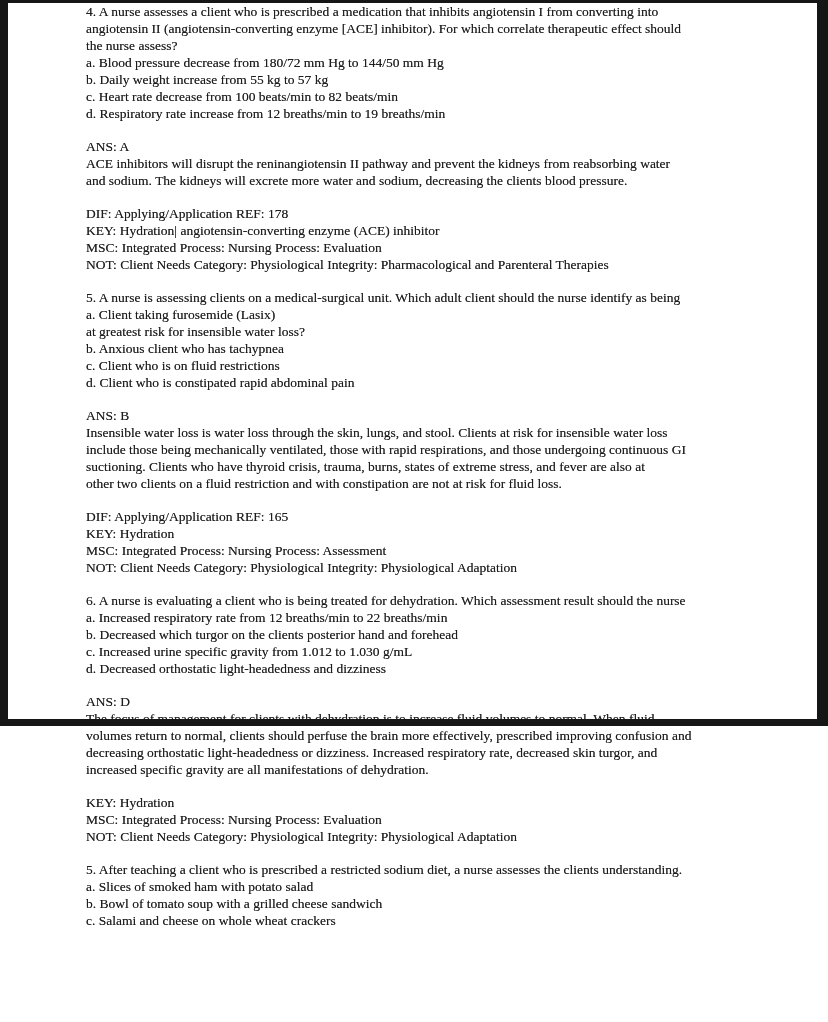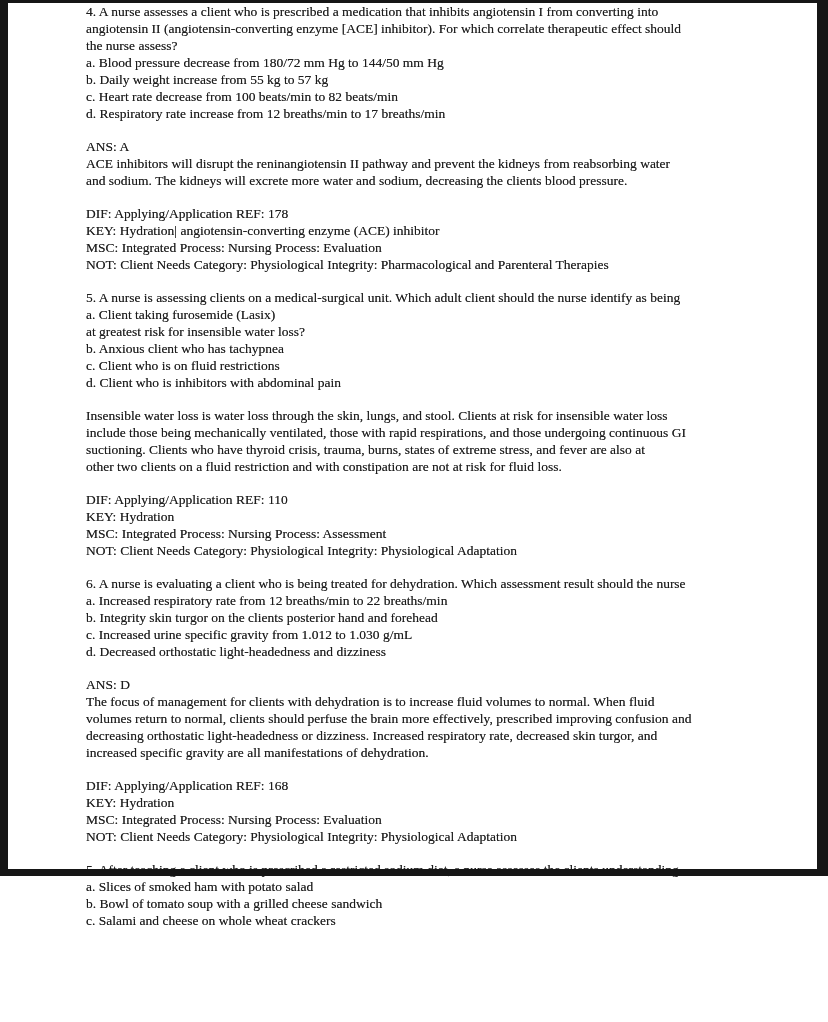--- a/index.html
+++ b/index.html
@@ -12,21 +12,21 @@
     width: 828px;
     height: 1022px;
     overflow: hidden;
     background: var(--page-bg);
     font-family: "Liberation Serif", "DejaVu Serif", serif;
   }
   .page {
     position: absolute;
     left: 0; top: 0;
     width: 828px;
-    height: 876px;
+    height: 726px;
     background: var(--page-bg);
   }
   .edge {
     position: absolute;
     background: var(--border-color);
     z-index: 5;
   }
   .edge-left   { left: 0; top: 0; width: 8px;  height: 100%; }
   .edge-right  { right: 0; top: 0; width: 11px; height: 100%; }
   .edge-top    { left: 0; top: 0; width: 100%; height: 3px; }
@@ -56,69 +56,69 @@
   <div class="edge edge-right"></div>
   <div class="edge edge-bottom"></div>
   <div class="content">
       <div class="block">
         <div class="line">4. A nurse assesses a client who is prescribed a medication that inhibits angiotensin I from converting into</div>
         <div class="line">angiotensin II (angiotensin-converting enzyme [ACE] inhibitor). For which correlate therapeutic effect should</div>
         <div class="line">the nurse assess?</div>
         <div class="line">a. Blood pressure decrease from 180/72 mm Hg to 144/50 mm Hg</div>
         <div class="line">b. Daily weight increase from 55 kg to 57 kg</div>
         <div class="line">c. Heart rate decrease from 100 beats/min to 82 beats/min</div>
-        <div class="line">d. Respiratory rate increase from 12 breaths/min to 17 breaths/min</div>
+        <div class="line">d. Respiratory rate increase from 12 breaths/min to 19 breaths/min</div>
       </div>
       <div class="block">
         <div class="line">ANS: A</div>
         <div class="line">ACE inhibitors will disrupt the reninangiotensin II pathway and prevent the kidneys from reabsorbing water</div>
         <div class="line">and sodium. The kidneys will excrete more water and sodium, decreasing the clients blood pressure.</div>
       </div>
       <div class="block">
         <div class="line">DIF: Applying/Application REF: 178</div>
         <div class="line">KEY: Hydration| angiotensin-converting enzyme (ACE) inhibitor</div>
         <div class="line">MSC: Integrated Process: Nursing Process: Evaluation</div>
         <div class="line">NOT: Client Needs Category: Physiological Integrity: Pharmacological and Parenteral Therapies</div>
       </div>
       <div class="block">
         <div class="line">5. A nurse is assessing clients on a medical-surgical unit. Which adult client should the nurse identify as being</div>
         <div class="line">a. Client taking furosemide (Lasix)</div>
         <div class="line">at greatest risk for insensible water loss?</div>
         <div class="line">b. Anxious client who has tachypnea</div>
         <div class="line">c. Client who is on fluid restrictions</div>
-        <div class="line">d. Client who is inhibitors with abdominal pain</div>
+        <div class="line">d. Client who is constipated rapid abdominal pain</div>
       </div>
       <div class="block">
+        <div class="line">ANS: B</div>
         <div class="line">Insensible water loss is water loss through the skin, lungs, and stool. Clients at risk for insensible water loss</div>
         <div class="line">include those being mechanically ventilated, those with rapid respirations, and those undergoing continuous GI</div>
         <div class="line">suctioning. Clients who have thyroid crisis, trauma, burns, states of extreme stress, and fever are also at</div>
         <div class="line">other two clients on a fluid restriction and with constipation are not at risk for fluid loss.</div>
       </div>
       <div class="block">
-        <div class="line">DIF: Applying/Application REF: 110</div>
+        <div class="line">DIF: Applying/Application REF: 165</div>
         <div class="line">KEY: Hydration</div>
         <div class="line">MSC: Integrated Process: Nursing Process: Assessment</div>
         <div class="line">NOT: Client Needs Category: Physiological Integrity: Physiological Adaptation</div>
       </div>
       <div class="block">
         <div class="line">6. A nurse is evaluating a client who is being treated for dehydration. Which assessment result should the nurse</div>
         <div class="line">a. Increased respiratory rate from 12 breaths/min to 22 breaths/min</div>
-        <div class="line">b. Integrity skin turgor on the clients posterior hand and forehead</div>
+        <div class="line">b. Decreased which turgor on the clients posterior hand and forehead</div>
         <div class="line">c. Increased urine specific gravity from 1.012 to 1.030 g/mL</div>
         <div class="line">d. Decreased orthostatic light-headedness and dizziness</div>
       </div>
       <div class="block">
         <div class="line">ANS: D</div>
         <div class="line">The focus of management for clients with dehydration is to increase fluid volumes to normal. When fluid</div>
         <div class="line">volumes return to normal, clients should perfuse the brain more effectively, prescribed improving confusion and</div>
         <div class="line">decreasing orthostatic light-headedness or dizziness. Increased respiratory rate, decreased skin turgor, and</div>
         <div class="line">increased specific gravity are all manifestations of dehydration.</div>
       </div>
       <div class="block">
-        <div class="line">DIF: Applying/Application REF: 168</div>
         <div class="line">KEY: Hydration</div>
         <div class="line">MSC: Integrated Process: Nursing Process: Evaluation</div>
         <div class="line">NOT: Client Needs Category: Physiological Integrity: Physiological Adaptation</div>
       </div>
       <div class="block">
         <div class="line">5. After teaching a client who is prescribed a restricted sodium diet, a nurse assesses the clients understanding.</div>
         <div class="line">a. Slices of smoked ham with potato salad</div>
         <div class="line">b. Bowl of tomato soup with a grilled cheese sandwich</div>
         <div class="line">c. Salami and cheese on whole wheat crackers</div>
       </div>

